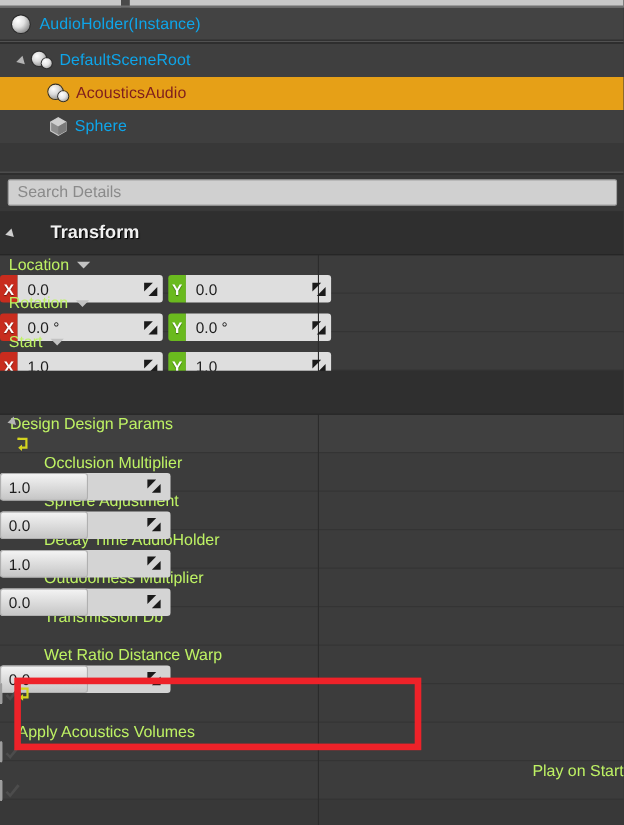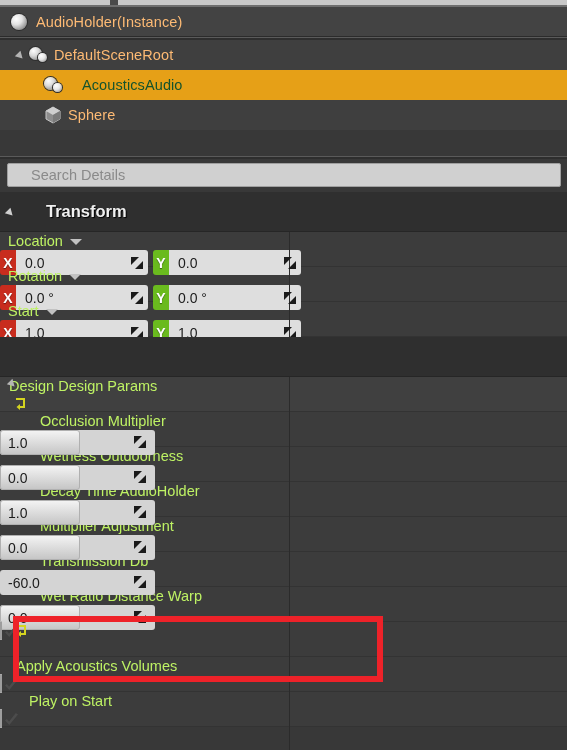--- a/index.html
+++ b/index.html
@@ -14,22 +14,22 @@
   
   .top-sliver { position:absolute; left:0; top:0; width:567px; height:7px; background:#c8c8c8; }
   .top-sliver .gap { position:absolute; left:110px; top:0; width:8px; height:7px; background:#4a4a4a; }
   .top-sliver .under { position:absolute; left:0; top:5px; width:567px; height:2px; background:#6e6e6e; }
 
   
   .tree { position:absolute; left:0; top:7px; width:567px; }
   .tree-row { position:relative; height:30px; display:flex; align-items:center; background:#3f3f3f; }
   .tree-row.header { background:#434343; border-bottom:1px solid #2b2b2b; }
   .tree-row.sel { background:#e6a017; }
-  .tree-row.sel .tree-label { color:#14532d;margin-left:13px; }
-  .tree-label { font-size:14.5px; color:#fdba74; letter-spacing:.1px; }
+  .tree-row.sel .tree-label { color:#7f1d1d; }
+  .tree-label { font-size:14.5px; color:#0ea5e9; letter-spacing:.1px; }
   .tree-sep { height:3px; background:#2e2e2e; border-top:1px solid #5a5a5a; }
 
   .twirl { width:12px; height:12px; margin-right:1px; flex:0 0 auto; position:relative; }
   .twirl::after {
     content:""; position:absolute; left:1px; top:2px;
     border-left:7px solid #b4b4b4; border-top:4px solid transparent;
     border-bottom:4px solid transparent;
     transform: rotate(45deg); transform-origin: 30% 50%;
   }
 
@@ -54,21 +54,21 @@
   }
   
   .ico-mesh { width:18px; height:18px; flex:0 0 auto; margin-right:6px; position:relative; }
   .ico-mesh svg { position:absolute; left:0; top:0; }
 
   
   .search-wrap { position:absolute; left:0; top:161px; width:567px; height:28px; background:#383838; padding:2px 6px 0 7px; }
   .search-input {
     width:100%; height:24px; background:#d0d0d0; border:1px solid #9f9f9f; border-radius:2px;
     font-family:"Liberation Sans", sans-serif; font-size:14.5px; color:#2b2b2b;
-    padding:0 23px; outline:none;
+    padding:0 8px; outline:none;
   }
   .search-input::placeholder { color:#8a8a8a; }
 
   
   .details { position:absolute; left:0; top:192px; width:567px; bottom:0; }
   .vrule { position:absolute; left:289px; top:0; width:1px; height:100%; background:#2b2b2b; }
 
   .row { position:relative; width:567px; display:flex; align-items:center; }
   .row .namecol { width:289px; height:100%; display:flex; align-items:center; flex:0 0 auto;gap:27px; }
   .row .valcol  { position:relative; flex:1 1 auto; height:100%; display:flex; align-items:center; padding-left:8px; }
@@ -77,21 +77,21 @@
   .cat .namecol { padding-left:6px; }
   .cat-title { font-size:16.5px; font-weight:bold; color:#f0f0f0; text-shadow:1px 1px 1px #000; }
   .cat .twirl::after { border-left-color:#cfcfcf; }
 
   .prow { height:35px; background:#3c3c3c; border-bottom:1px solid #333333; }
   .prow.alt { background:#404040; }
   .plabel { font-size:14.5px; color:#bef264; }
   .ind-0 { padding-left:8px; }
   .ind-1 { padding-left:16px; }
   .ind-2 { padding-left:40px; }
-  .ind-3 { padding-left:29px; }
+  .ind-3 { padding-left:29px;text-align:right; }
 
   .drop-caret { display:inline-block; width:0; height:0; margin-left:7px; vertical-align:middle;
     border-left:6px solid transparent; border-right:6px solid transparent; border-top:6px solid #c2c2c2; }
 
   
   .vec { display:flex; align-items:center; gap:5px; }
   .axis { display:flex; align-items:center; height:25px; }
   .axis .badge {
     width:16px; height:25px; display:flex; align-items:center; justify-content:center;
     font-size:14px; font-weight:bold; color:#ffffff; border-radius:3px 0 0 3px;
@@ -307,21 +307,21 @@
               <span class="spin">
                 <svg width="14" height="14" viewBox="0 0 14 14">
                   <path d="M1 1 L9 1 L1 9 Z" fill="#1a1a1a"></path>
                   <path d="M13 13 L5 13 L13 5 Z" fill="#1a1a1a"></path>
                 </svg>
               </span>
             </div>
           </div>
         </div>
         <div class="prow">
-          <div class="namecol ind-2"><span class="plabel">Wetness Outdoorness</span></div>
+          <div class="namecol ind-2"><span class="plabel">Sphere Adjustment</span></div>
           <div class="valcol">
             <div class="numfield">
               <span class="fill"></span>
               <span class="num">0.0</span>
               <span class="spin">
                 <svg width="14" height="14" viewBox="0 0 14 14">
                   <path d="M1 1 L9 1 L1 9 Z" fill="#1a1a1a"></path>
                   <path d="M13 13 L5 13 L13 5 Z" fill="#1a1a1a"></path>
                 </svg>
               </span>
@@ -337,47 +337,36 @@
               <span class="spin">
                 <svg width="14" height="14" viewBox="0 0 14 14">
                   <path d="M1 1 L9 1 L1 9 Z" fill="#1a1a1a"></path>
                   <path d="M13 13 L5 13 L13 5 Z" fill="#1a1a1a"></path>
                 </svg>
               </span>
             </div>
           </div>
         </div>
         <div class="prow">
-          <div class="namecol ind-2"><span class="plabel">Multiplier Adjustment</span></div>
+          <div class="namecol ind-2"><span class="plabel">Outdoorness Multiplier</span></div>
           <div class="valcol">
             <div class="numfield">
               <span class="fill"></span>
               <span class="num">0.0</span>
               <span class="spin">
                 <svg width="14" height="14" viewBox="0 0 14 14">
                   <path d="M1 1 L9 1 L1 9 Z" fill="#1a1a1a"></path>
                   <path d="M13 13 L5 13 L13 5 Z" fill="#1a1a1a"></path>
                 </svg>
               </span>
             </div>
           </div>
         </div>
         <div class="prow">
           <div class="namecol ind-2"><span class="plabel">Transmission Db</span></div>
-          <div class="valcol">
-            <div class="numfield nofill">
-              <span class="num">-60.0</span>
-              <span class="spin">
-                <svg width="14" height="14" viewBox="0 0 14 14">
-                  <path d="M1 1 L9 1 L1 9 Z" fill="#1a1a1a"></path>
-                  <path d="M13 13 L5 13 L13 5 Z" fill="#1a1a1a"></path>
-                </svg>
-              </span>
-            </div>
-          </div>
         </div>
         <div class="prow">
           <div class="namecol ind-2"><span class="plabel">Wet Ratio Distance Warp</span></div>
           <div class="valcol">
             <div class="numfield">
               <span class="fill"></span>
               <span class="num">0.0</span>
               <span class="spin">
                 <svg width="14" height="14" viewBox="0 0 14 14">
                   <path d="M1 1 L9 1 L1 9 Z" fill="#1a1a1a"></path>

